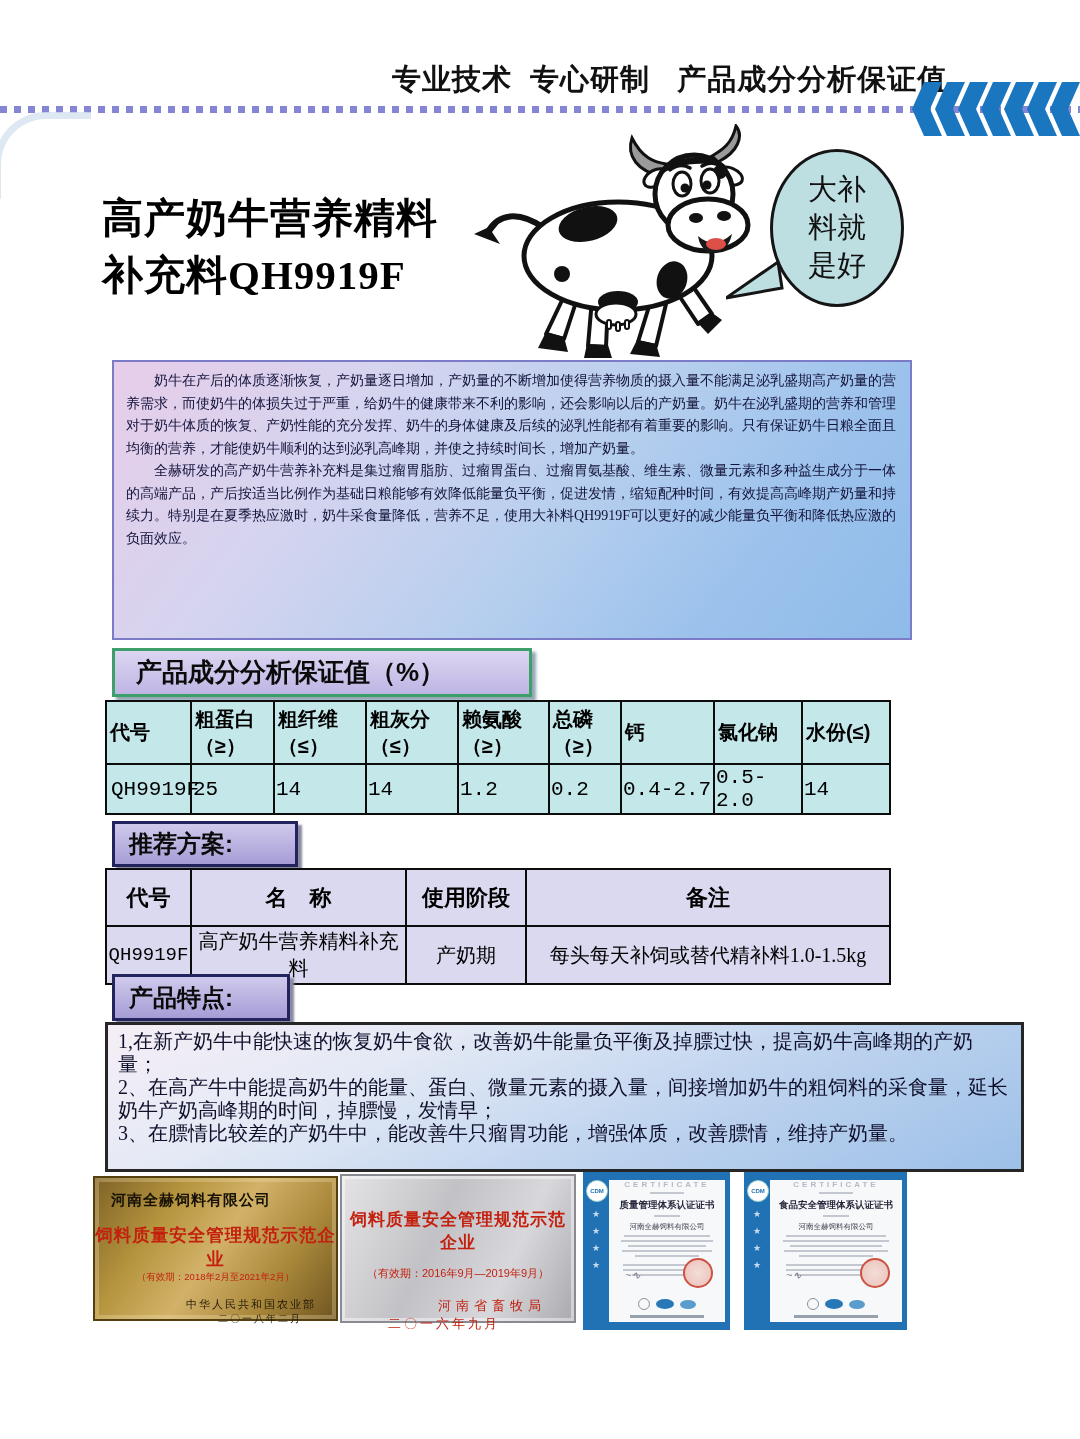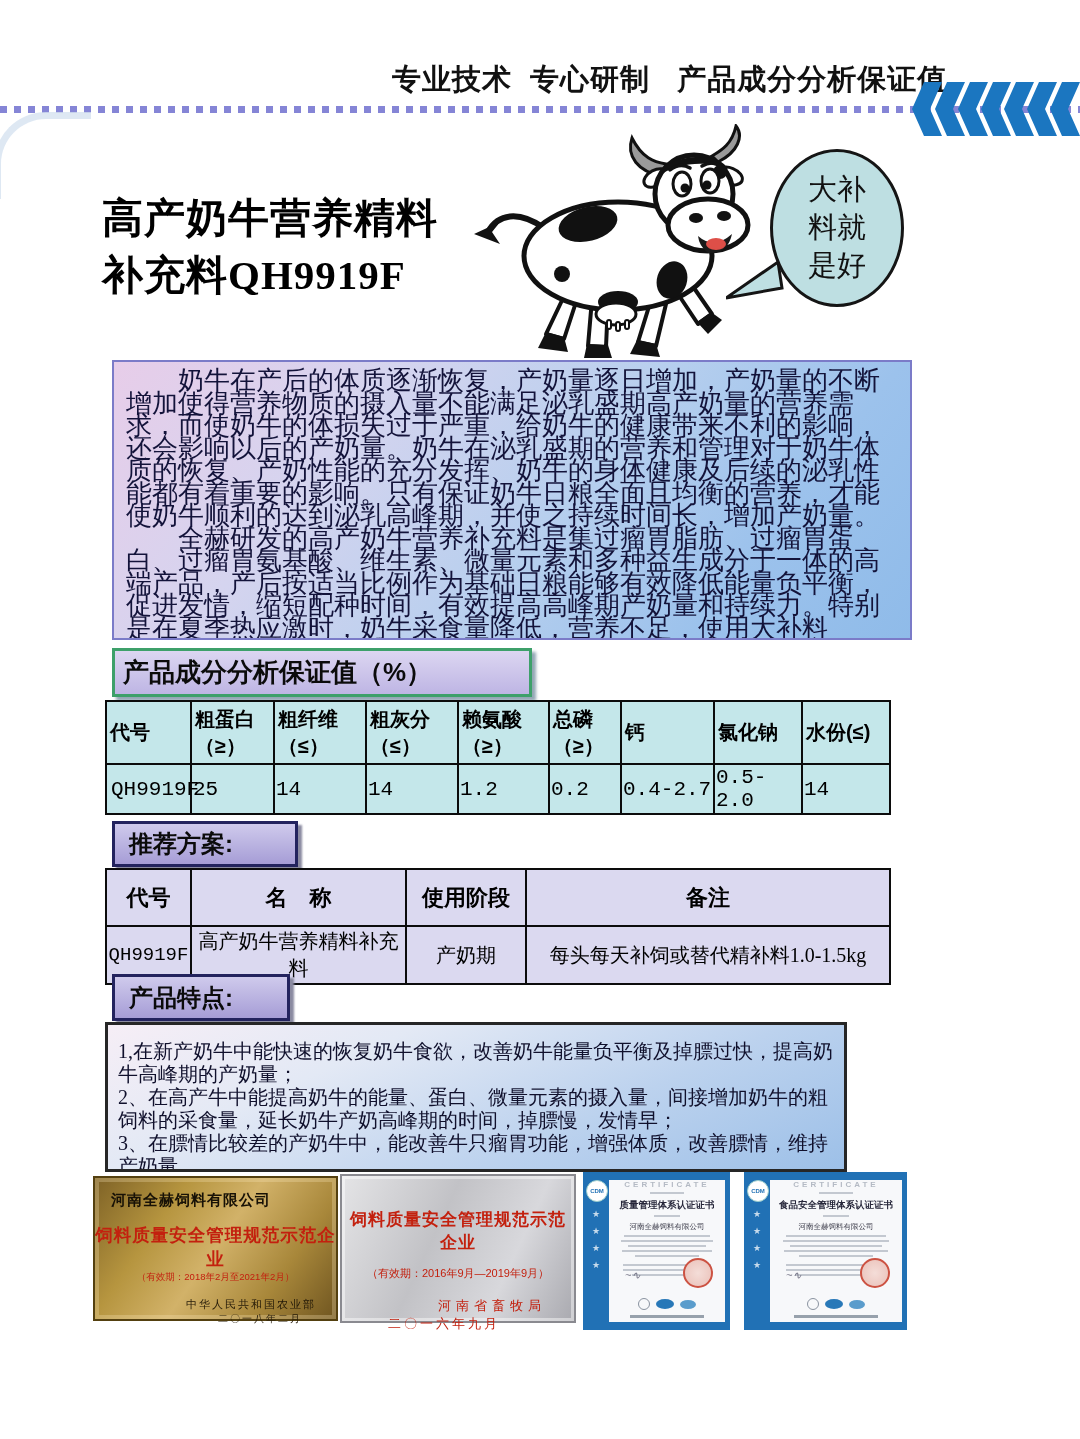--- a/index.html
+++ b/index.html
@@ -23,27 +23,27 @@
   .bubble{position:absolute;left:770px;top:149px;width:128px;height:152px;background:#bedfe2;
           border:3px solid #151515;border-radius:50%;display:flex;align-items:center;justify-content:center;
           text-align:center;font-family:"Liberation Serif",serif;font-size:29px;font-weight:500;
           color:#111;line-height:1.3;white-space:pre-line;z-index:2;}
   .bubble-tail{position:absolute;left:726px;top:258px;z-index:1;}
 
   
   .intro-box{position:absolute;left:112px;top:360px;width:800px;height:280px;box-sizing:border-box;
              border:2px solid #7b7bc8;padding:8px 12px;
              background:linear-gradient(128deg,#e7cde9 0%,#d5d4ef 28%,#b7cfee 55%,#9cc2ec 78%,#8fbbe9 100%);
-             font-family:"Liberation Serif",serif;font-size:26px;line-height:22.5px;color:#13133a;
+             font-family:"Liberation Serif",serif;font-size:14px;line-height:22.5px;color:#13133a;
              overflow:hidden;}
   .intro-box p{margin:0;text-indent:2em;}
 
   
   .section-bar{position:absolute;box-sizing:border-box;font-weight:bold;color:#0b0b0b;}
-  .bar-comp{left:112px;top:648px;width:420px;height:49px;font-size:26px;line-height:43px;padding-left:8px;
+  .bar-comp{left:112px;top:648px;width:420px;height:49px;font-size:26px;line-height:43px;padding-left:21px;
             background:linear-gradient(180deg,#dcd6f1 0%,#beb5e4 100%);
             border:3px solid #3da06a;box-shadow:4px 4px 3px #93a7b5;}
   .bar-purple{background:linear-gradient(180deg,#cfcaec 0%,#a69dd6 100%);
               border:3px solid #23235e;box-shadow:4px 4px 2px #8a8aa0;}
   .bar-rec{left:112px;top:821px;width:186px;height:46px;font-size:24px;line-height:40px;padding-left:14px;}
   .bar-feat{left:112px;top:974px;width:178px;height:47px;font-size:24px;line-height:41px;padding-left:14px;}
 
   
   table{border-collapse:collapse;position:absolute;table-layout:fixed;}
   .comp-table{left:105px;top:700px;width:784px;background:#c4e7ea;}
@@ -54,22 +54,22 @@
                  text-align:left;}
   .comp-table td.first{text-align:left;padding-left:4px;}
   .pre{white-space:pre-line;}
   .rec-table{left:105px;top:868px;width:784px;background:#dbd9f0;}
   .rec-table th,.rec-table td{border:2px solid #0c0c0c;text-align:center;vertical-align:middle;}
   .rec-table th{height:53px;font-size:22px;font-weight:bold;color:#000;}
   .rec-table td{height:37px;font-size:20px;color:#000;font-family:"Liberation Serif",serif;}
   .rec-table td.mono{font-family:"Liberation Mono",monospace;font-size:19px;}
 
   
-  .features-box{position:absolute;left:105px;top:1022px;width:742px;height:150px;box-sizing:border-box;
-                border:3px solid #262626;padding:15px 10px;
+  .features-box{position:absolute;left:105px;top:1022px;width:919px;height:150px;box-sizing:border-box;
+                border:3px solid #262626;padding:5px 10px;
                 background:linear-gradient(155deg,#f6eef6 0%,#e3e9f5 30%,#bcd2ee 65%,#9dc0e8 100%);
                 font-family:"Liberation Serif",serif;font-size:20px;line-height:23px;color:#10102c;
                 overflow:hidden;}
   .features-box div{margin:0;}
 
   
   .plaque{position:absolute;box-sizing:border-box;}
   .plaque-gold{left:93px;top:1176px;width:245px;height:145px;
                background:linear-gradient(125deg,#7e6226 0%,#b6953f 28%,#d2b269 50%,#a8873a 75%,#6f5520 100%);
                border:2px solid #54400f;box-shadow:inset 0 0 0 4px rgba(250,235,190,.28);}

